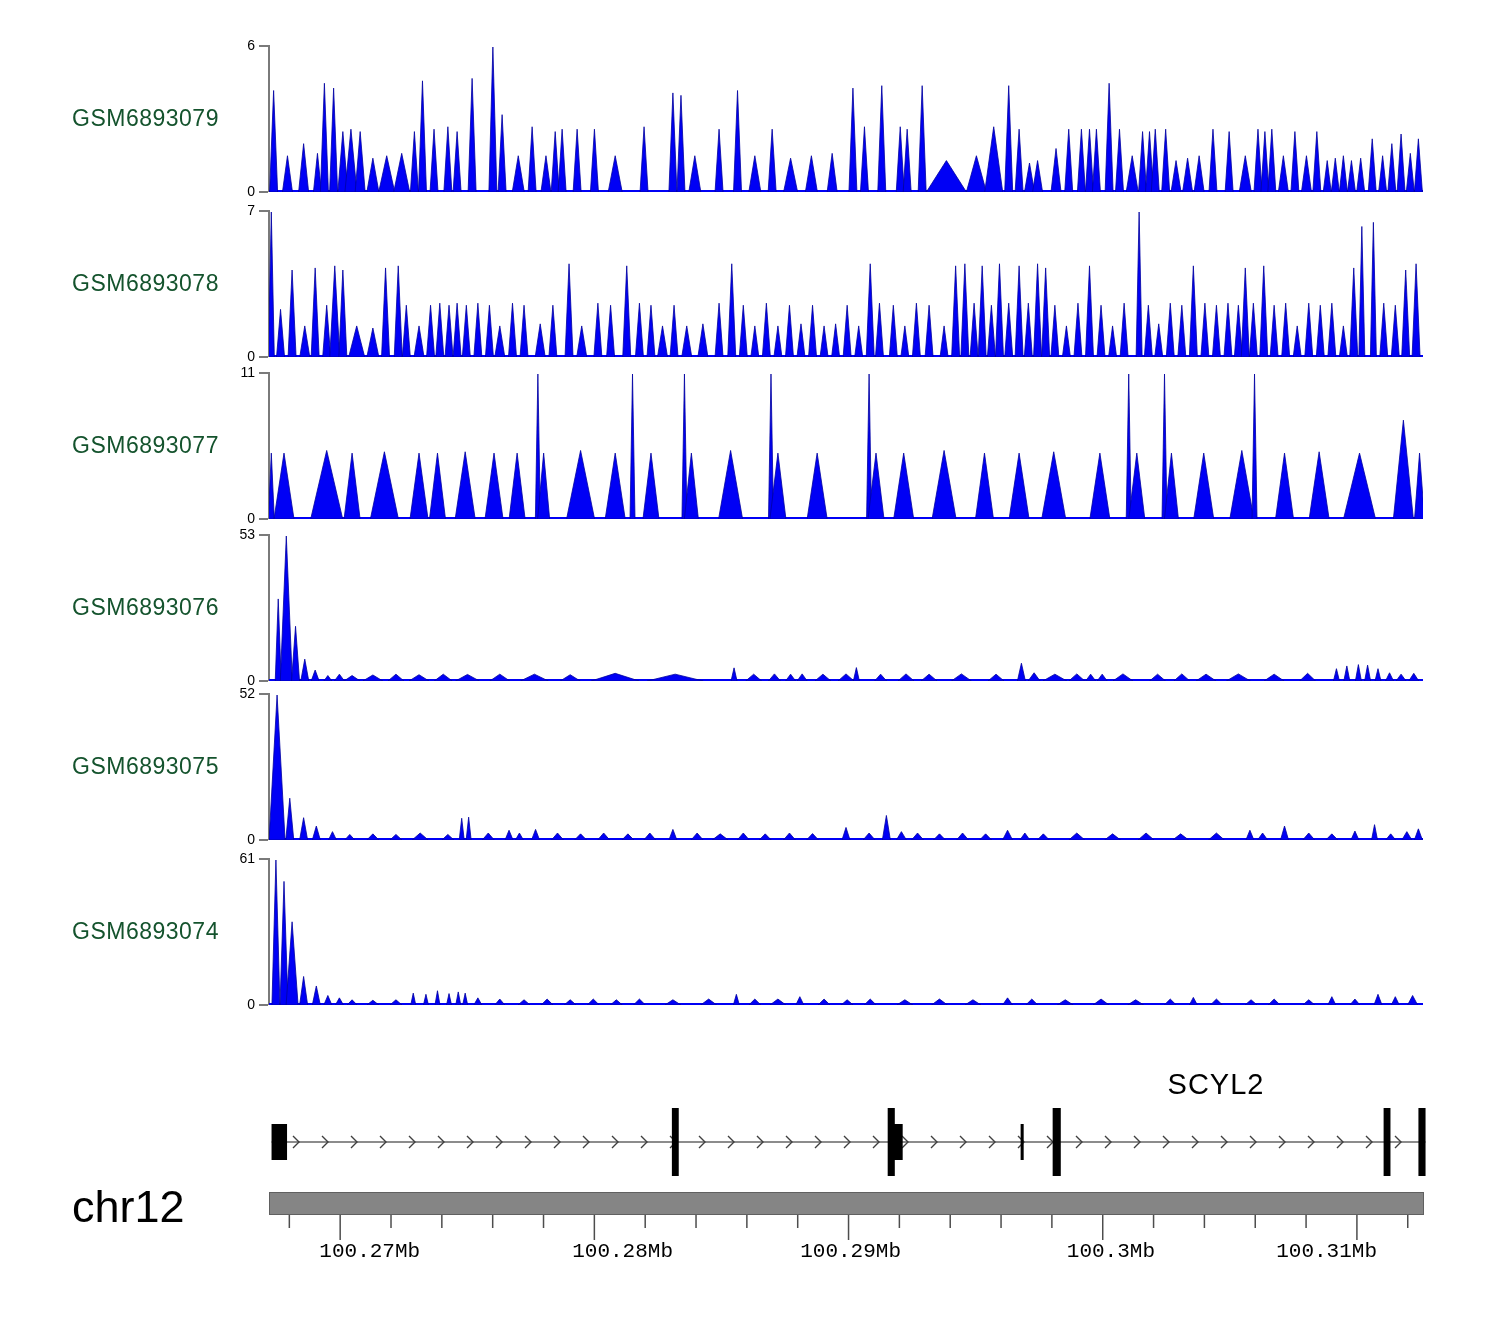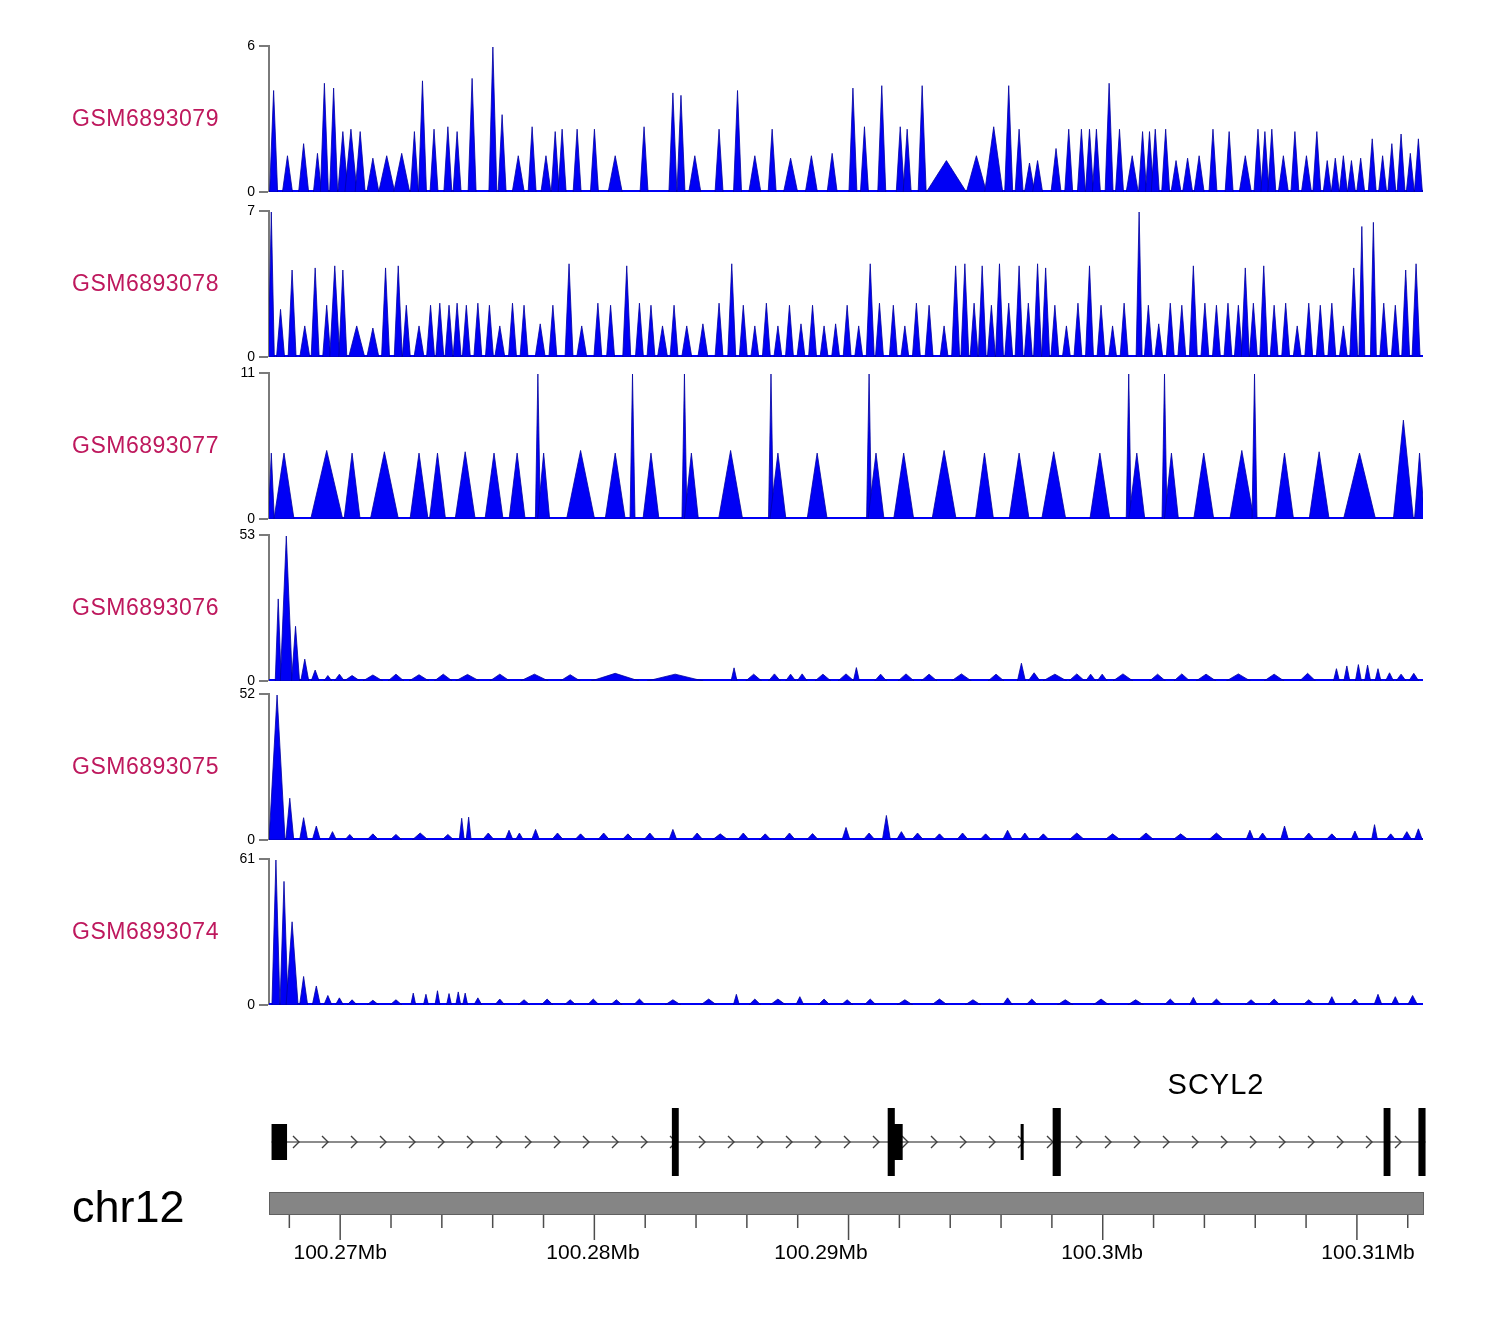--- a/index.html
+++ b/index.html
@@ -1,31 +1,31 @@
 <!DOCTYPE html>
 <html><head>
 <meta charset="utf-8">
 <style>
   html,body{margin:0;padding:0;background:#ffffff;}
   body{width:1500px;height:1320px;overflow:hidden;
        font-family:"Liberation Sans", sans-serif;color:#000;}
   .canvas{position:relative;width:1500px;height:1320px;background:#fff;}
   .track-label{position:absolute;left:72px;font-size:23px;letter-spacing:0.5px;
-               color:#be185d;white-space:nowrap;}
+               color:#14532d;white-space:nowrap;}
   .yaxis-line{position:absolute;background:#7a7a7a;}
   .yaxis-num{position:absolute;font-size:14px;width:52px;text-align:right;
              line-height:16px;color:#000;}
   .plot-svg{position:absolute;display:block;}
   .gene-name{position:absolute;left:1146px;top:1068px;width:140px;
              text-align:center;font-size:29px;letter-spacing:1px;color:#000;}
   .chrom-label{position:absolute;left:72px;top:1181px;font-size:45px;color:#000;}
   .chrom-bar{position:absolute;left:269px;top:1192px;width:1155px;height:23px;
              background:#858585;border:1px solid #606060;box-sizing:border-box;}
-  .tick-label{position:absolute;top:1240px;width:160px;text-align:center;
-              font-size:21px;color:#000;white-space:nowrap;}
+  .tick-label{position:absolute;top:1240px;width:160px;text-align:right;
+              font-size:21px;color:#000;white-space:nowrap;font-family:Liberation Mono, monospace;}
 </style>
 </head>
 <body>
 
 <div class="canvas">
   <div id="tracks">
       <div style="position: absolute; left: 0px; top: 0px;"><div class="track-label" style="top: 104.5px;">GSM6893079</div><div class="yaxis-line" style="left: 268px; top: 45px; width: 2px; height: 147px;"></div><div class="yaxis-line" style="left: 259px; top: 45px; width: 9px; height: 2px;"></div><div class="yaxis-line" style="left: 259px; top: 191px; width: 9px; height: 2px;"></div><div class="yaxis-num" style="left: 203px; top: 37px;">6</div><div class="yaxis-num" style="left: 203px; top: 183px;">0</div><svg></svg><svg class="plot-svg" width="1154" height="147" viewBox="0 0 1154 147" style="left: 269px; top: 45px;">
           <rect x="0" y="145" width="1154" height="2" fill="#0000f5"></rect>
           <polygon points="0.6159999999999997,147 4.616,45.499999999999986 8.616,147" fill="#0000f5" stroke="#0000a0" stroke-width="0.8"></polygon>
           <polygon points="13.463999999999999,147 18.464,110.75 23.464,147" fill="#0000f5" stroke="#0000a0" stroke-width="0.8"></polygon>
@@ -511,16 +511,16 @@
       <line x1="1204.40088105724" y1="0" x2="1204.40088105724" y2="13" stroke="#4d4d4d" stroke-width="1.5"></line>
       <line x1="1255.2378854624071" y1="0" x2="1255.2378854624071" y2="13" stroke="#4d4d4d" stroke-width="1.5"></line>
       <line x1="1306.0748898679353" y1="0" x2="1306.0748898679353" y2="13" stroke="#4d4d4d" stroke-width="1.5"></line>
       <line x1="1356.9118942731022" y1="0" x2="1356.9118942731022" y2="25" stroke="#4d4d4d" stroke-width="1.5"></line>
       <line x1="1407.7488986782694" y1="0" x2="1407.7488986782694" y2="13" stroke="#4d4d4d" stroke-width="1.5"></line>
     </svg>
   <div id="ruler-labels">
       <div class="tick-label" style="left: 260.172px;">100.27Mb</div>
       <div class="tick-label" style="left: 513px;">100.28Mb</div>
       <div class="tick-label" style="left: 741px;">100.29Mb</div>
-      <div class="tick-label" style="left: 1022px;">100.3Mb</div>
-      <div class="tick-label" style="left: 1288px;">100.31Mb</div>
+      <div class="tick-label" style="left: 995px;">100.3Mb</div>
+      <div class="tick-label" style="left: 1217px;">100.31Mb</div>
     </div>
 </div>
 
 </body></html>

